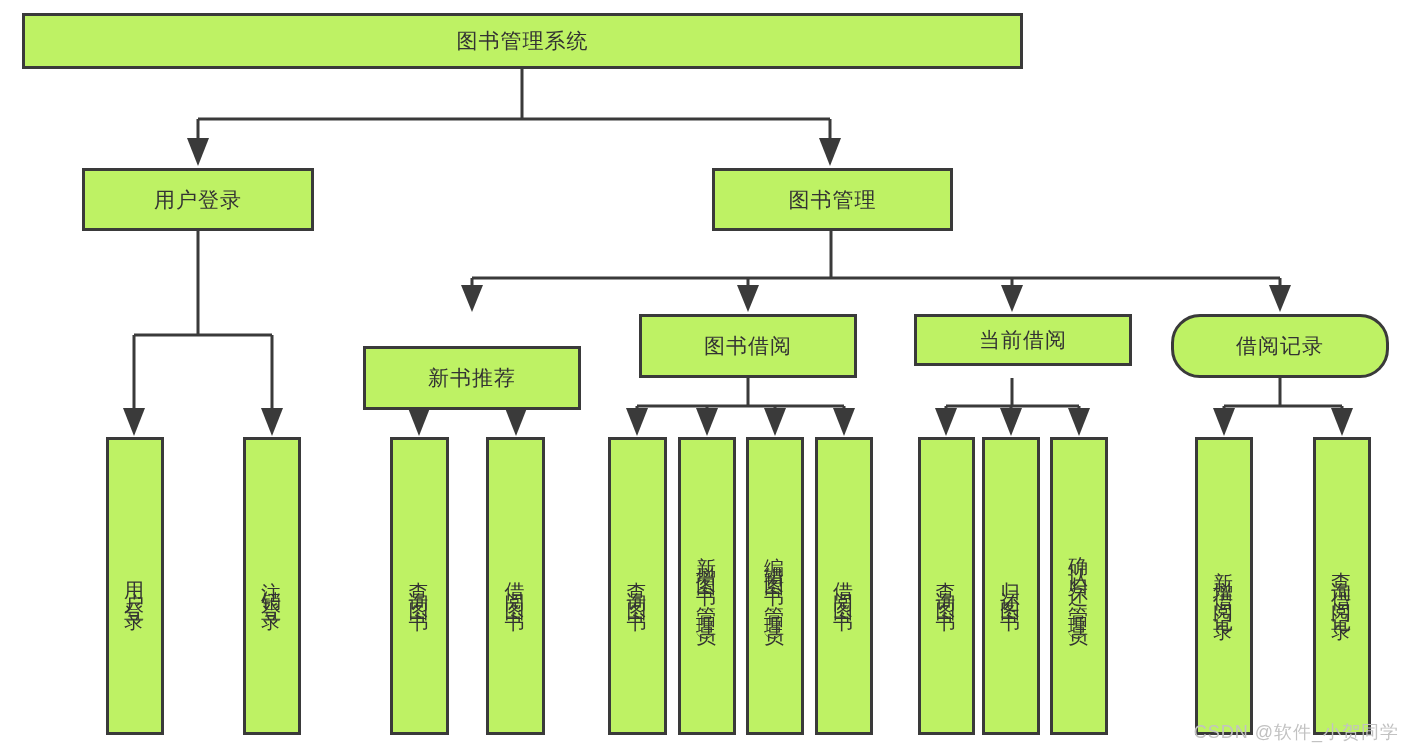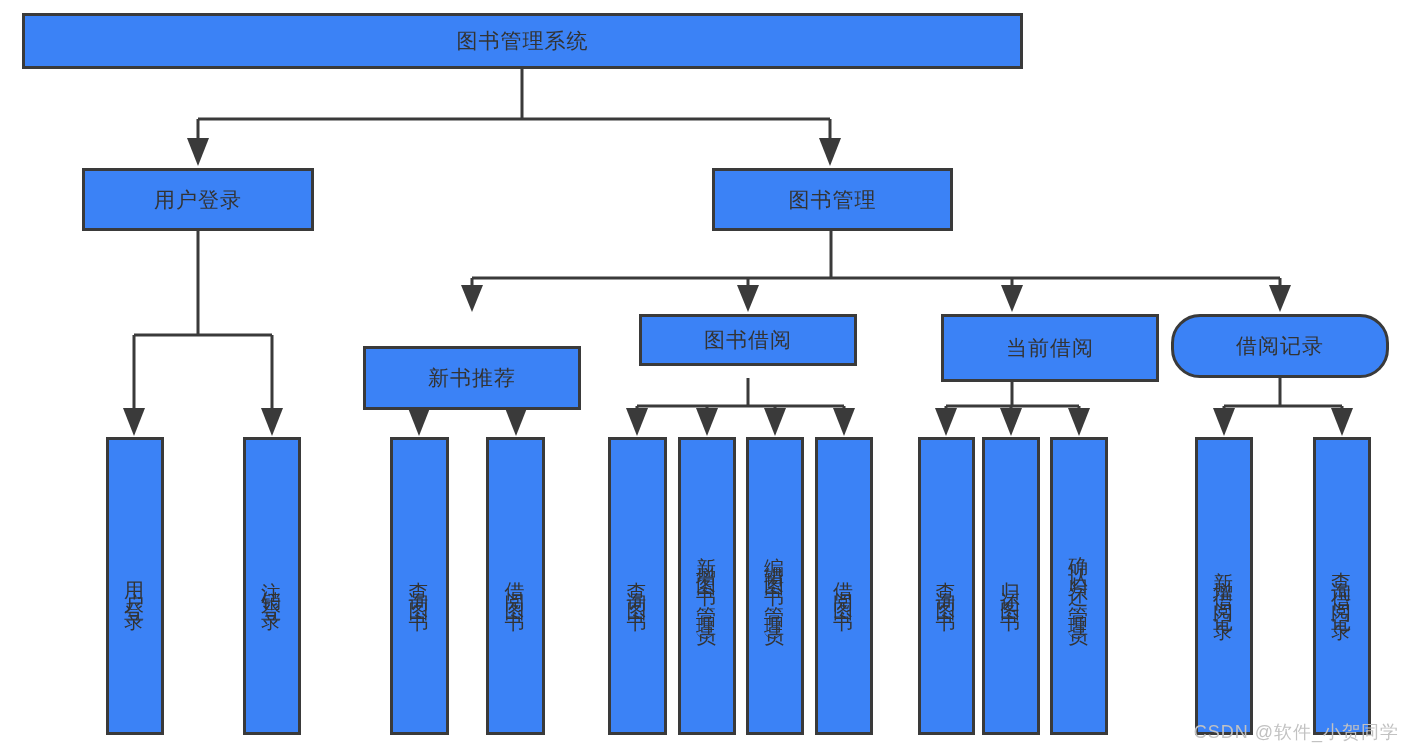--- a/index.html
+++ b/index.html
@@ -26,21 +26,21 @@
     fill: none;
   }
   .connectors polygon {
     fill: var(--line, #3a3a3a);
     stroke: none;
   }
   .box {
     position: absolute;
     box-sizing: border-box;
     border: 3px solid var(--line, #3a3a3a);
-    background: #3b82f6;
+    background: #bef264;
     display: flex;
     align-items: center;
     justify-content: center;
     color: var(--text, #333333);
     font-size: 21px;
     letter-spacing: 1px;
     white-space: nowrap;
   }
   .box.v {
     writing-mode: vertical-rl;
@@ -112,22 +112,22 @@
       <polygon points="1331,408 1353,408 1342,436"></polygon>
     </g>
   </svg>
 
   <div class="box" style="left:22px; top:13px; width:1001px; height:56px;">图书管理系统</div>
 
   <div class="box" style="left:82px; top:168px; width:232px; height:63px;">用户登录</div>
   <div class="box" style="left:712px; top:168px; width:241px; height:63px;">图书管理</div>
 
   <div class="box" style="left:363px; top:314px; width:218px; height:64px;margin-top:32px;">新书推荐</div>
-  <div class="box" style="left:639px; top:314px; width:218px; height:52px;">图书借阅</div>
-  <div class="box" style="left:941px; top:314px; width:218px; height:68px;">当前借阅</div>
+  <div class="box" style="left:639px; top:314px; width:218px; height:64px;">图书借阅</div>
+  <div class="box" style="left:914px; top:314px; width:218px; height:52px;">当前借阅</div>
   <div class="box" style="left:1171px; top:314px; width:218px; height:64px;border-radius:29px;">借阅记录</div>
 
   <div class="box v" style="left:106px; top:437px; width:58px; height:298px;">用户登录</div>
   <div class="box v" style="left:243px; top:437px; width:58px; height:298px;">注销登录</div>
 
   <div class="box v" style="left:390px; top:437px; width:59px; height:298px;">查询图书</div>
   <div class="box v" style="left:486px; top:437px; width:59px; height:298px;">借阅图书</div>
 
   <div class="box v" style="left:608px; top:437px; width:59px; height:298px;">查询图书</div>
   <div class="box v" style="left:678px; top:437px; width:58px; height:298px;">新增图书（管理员）</div>

